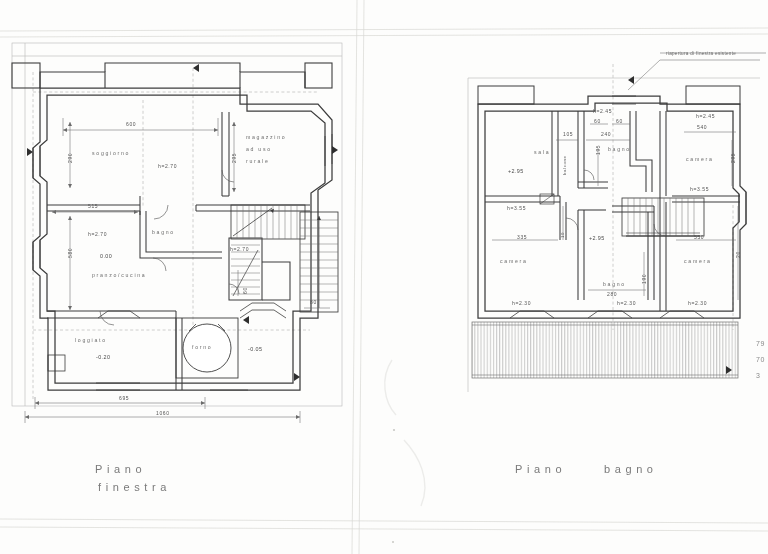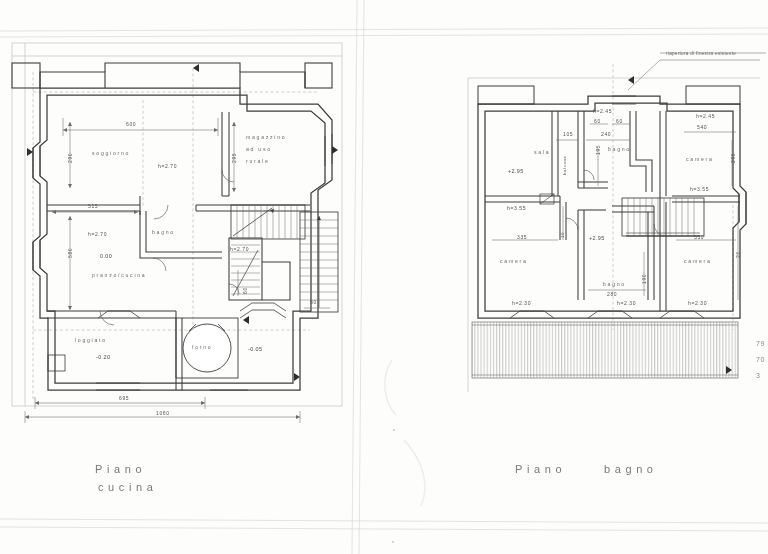--- a/index.html
+++ b/index.html
@@ -415,21 +415,21 @@
 <div class="lbl quota" style="left:96px;  top:354px;">-0.20</div>
 <div class="lbl room" style="left:192px; top:344px;">forno</div>
 <div class="lbl quota" style="left:248px; top:346px;">-0.05</div>
 
 <div class="lbl dim" style="left:119px; top:395px;">695</div>
 <div class="lbl dim" style="left:156px; top:410px;">1060</div>
 <div class="lbl dim" style="left:310px; top:299px;">80</div>
 <div class="lbl dimv" style="left:242px; top:294px;">60</div>
 
 <div class="lbl plantitle" style="left:95px;  top:463px;">Piano</div>
-<div class="lbl plantitle" style="left:98px;  top:481px;">cucina</div>
+<div class="lbl plantitle" style="left:98px;  top:481px;">finestra</div>
 
 <div class="lbl note" style="left:666px; top:51px;">riapertura di finestra esistente</div>
 
 <div class="lbl room" style="left:534px; top:149px;">sala</div>
 <div class="lbl quota" style="left:508px; top:168px;">+2.95</div>
 <div class="lbl dimv" style="left:562px; top:175px; font-size:4.4px;">balcone</div>
 <div class="lbl dim" style="left:563px; top:131px;">105</div>
 <div class="lbl dim" style="left:601px; top:131px;">240</div>
 <div class="lbl dim" style="left:594px; top:118px;">60</div>
 <div class="lbl dim" style="left:616px; top:118px;">60</div>

